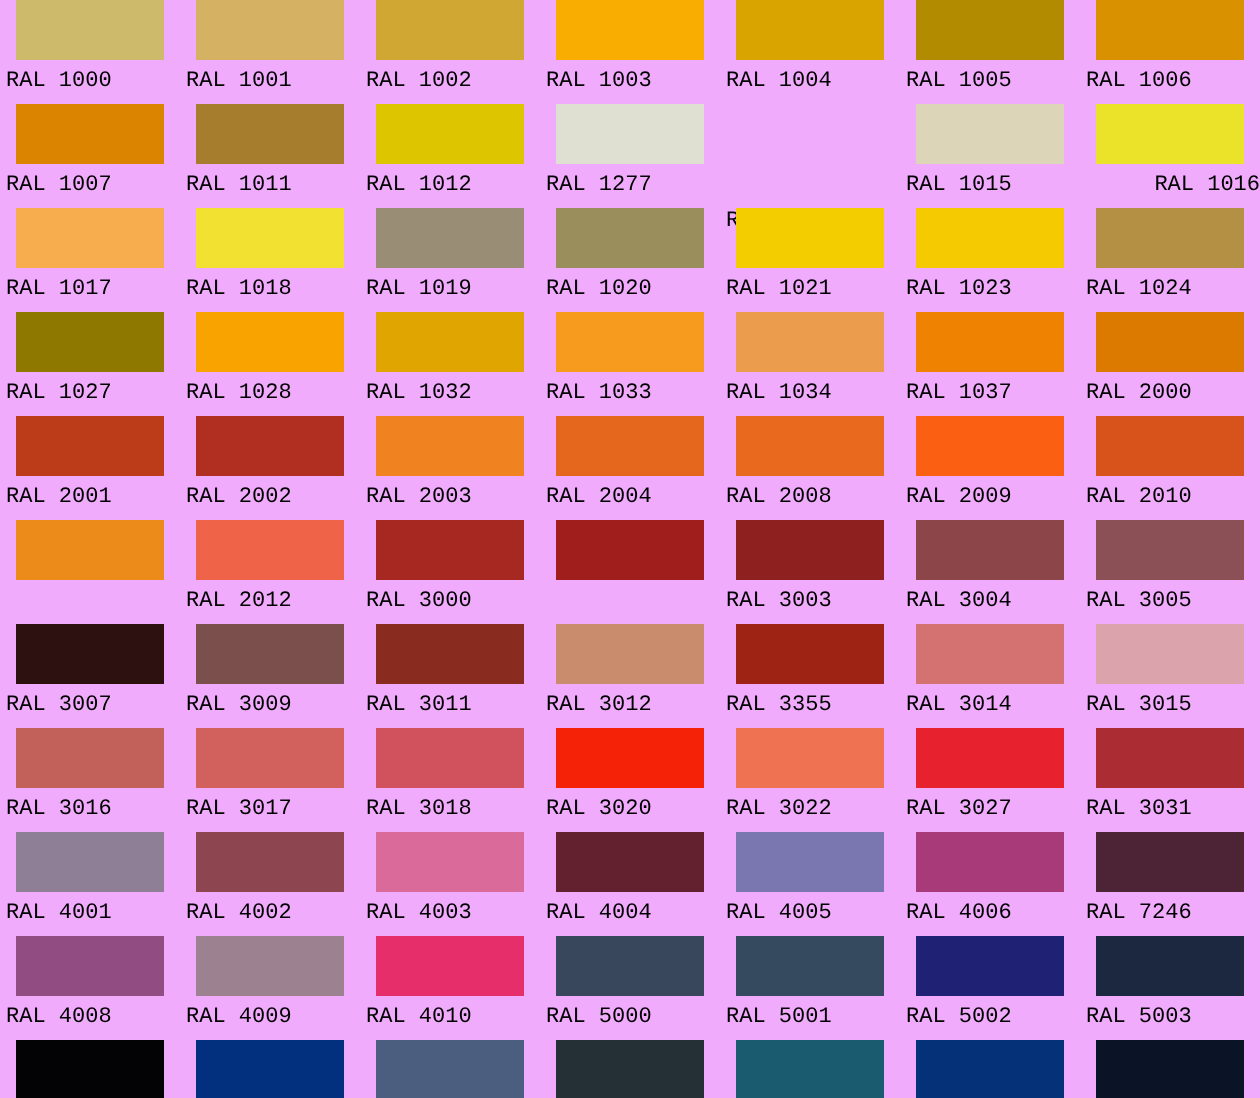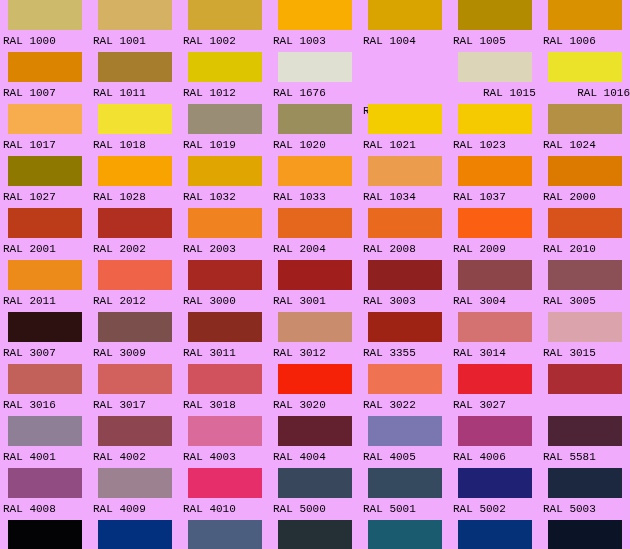--- a/index.html
+++ b/index.html
@@ -89,29 +89,29 @@
       <div class="ral-cell">
         <div class="ral-swatch" title="RAL 1011" style="background: rgb(166, 125, 44);"></div>
         <div class="ral-label" style="color: rgb(0, 0, 0);">RAL 1011</div>
       </div>
       <div class="ral-cell">
         <div class="ral-swatch" title="RAL 1012" style="background: rgb(221, 197, 0);"></div>
         <div class="ral-label" style="color: rgb(0, 0, 0);">RAL 1012</div>
       </div>
       <div class="ral-cell">
         <div class="ral-swatch" title="RAL 1013" style="background: rgb(223, 224, 209);"></div>
-        <div class="ral-label" style="color: rgb(0, 0, 0);">RAL 1676</div>
+        <div class="ral-label" style="color: rgb(0, 0, 0);">RAL 1277</div>
       </div>
       <div class="ral-cell">
         <div class="ral-swatch" title="RAL 1014" style="background: rgb(215, 204, 145);"></div>
         <div class="ral-label" style="color: rgb(0, 0, 0); margin-top: 48px;">RAL 1014</div>
       </div>
       <div class="ral-cell">
         <div class="ral-swatch" title="RAL 1015" style="background: rgb(220, 213, 184);"></div>
-        <div class="ral-label" style="color: rgb(0, 0, 0); margin-left: 30px;">RAL 1015</div>
+        <div class="ral-label" style="color: rgb(0, 0, 0);">RAL 1015</div>
       </div>
       <div class="ral-cell">
         <div class="ral-swatch" title="RAL 1016" style="background: rgb(235, 227, 42);"></div>
         <div class="ral-label" style="color: rgb(0, 0, 0); text-align: right;">RAL 1016</div>
       </div>
     </div>
     <div class="ral-row">
       <div class="ral-cell">
         <div class="ral-swatch" title="RAL 1017" style="background: rgb(247, 172, 78);"></div>
         <div class="ral-label" style="color: rgb(0, 0, 0);">RAL 1017</div>
@@ -197,33 +197,31 @@
         <div class="ral-label" style="color: rgb(0, 0, 0);">RAL 2009</div>
       </div>
       <div class="ral-cell">
         <div class="ral-swatch" title="RAL 2010" style="background: rgb(216, 83, 28);"></div>
         <div class="ral-label" style="color: rgb(0, 0, 0);">RAL 2010</div>
       </div>
     </div>
     <div class="ral-row">
       <div class="ral-cell">
         <div class="ral-swatch" title="RAL 2011" style="background: rgb(236, 139, 26);"></div>
-        <div class="ral-label" style="color: rgb(0, 0, 0);">RAL 2011</div>
       </div>
       <div class="ral-cell">
         <div class="ral-swatch" title="RAL 2012" style="background: rgb(239, 100, 72);"></div>
         <div class="ral-label" style="color: rgb(0, 0, 0);">RAL 2012</div>
       </div>
       <div class="ral-cell">
         <div class="ral-swatch" title="RAL 3000" style="background: rgb(167, 40, 32);"></div>
         <div class="ral-label" style="color: rgb(0, 0, 0);">RAL 3000</div>
       </div>
       <div class="ral-cell">
         <div class="ral-swatch" title="RAL 3001" style="background: rgb(160, 31, 28);"></div>
-        <div class="ral-label" style="color: rgb(0, 0, 0);">RAL 3001</div>
       </div>
       <div class="ral-cell">
         <div class="ral-swatch" title="RAL 3003" style="background: rgb(143, 32, 32);"></div>
         <div class="ral-label" style="color: rgb(0, 0, 0);">RAL 3003</div>
       </div>
       <div class="ral-cell">
         <div class="ral-swatch" title="RAL 3004" style="background: rgb(140, 69, 73);"></div>
         <div class="ral-label" style="color: rgb(0, 0, 0);">RAL 3004</div>
       </div>
       <div class="ral-cell">
@@ -281,20 +279,21 @@
       <div class="ral-cell">
         <div class="ral-swatch" title="RAL 3022" style="background: rgb(239, 115, 82);"></div>
         <div class="ral-label" style="color: rgb(0, 0, 0);">RAL 3022</div>
       </div>
       <div class="ral-cell">
         <div class="ral-swatch" title="RAL 3027" style="background: rgb(232, 33, 47);"></div>
         <div class="ral-label" style="color: rgb(0, 0, 0);">RAL 3027</div>
       </div>
       <div class="ral-cell">
         <div class="ral-swatch" title="RAL 3031" style="background: rgb(171, 44, 50);"></div>
+        <div class="ral-label" style="color: rgb(0, 0, 0);">RAL 3031</div>
       </div>
     </div>
     <div class="ral-row">
       <div class="ral-cell">
         <div class="ral-swatch" title="RAL 4001" style="background: rgb(142, 126, 150);"></div>
         <div class="ral-label" style="color: rgb(0, 0, 0);">RAL 4001</div>
       </div>
       <div class="ral-cell">
         <div class="ral-swatch" title="RAL 4002" style="background: rgb(141, 69, 79);"></div>
         <div class="ral-label" style="color: rgb(0, 0, 0);">RAL 4002</div>
@@ -310,21 +309,21 @@
       <div class="ral-cell">
         <div class="ral-swatch" title="RAL 4005" style="background: rgb(122, 118, 176);"></div>
         <div class="ral-label" style="color: rgb(0, 0, 0);">RAL 4005</div>
       </div>
       <div class="ral-cell">
         <div class="ral-swatch" title="RAL 4006" style="background: rgb(168, 58, 121);"></div>
         <div class="ral-label" style="color: rgb(0, 0, 0);">RAL 4006</div>
       </div>
       <div class="ral-cell">
         <div class="ral-swatch" title="RAL 4007" style="background: rgb(77, 35, 54);"></div>
-        <div class="ral-label" style="color: rgb(0, 0, 0);">RAL 5581</div>
+        <div class="ral-label" style="color: rgb(0, 0, 0);">RAL 7246</div>
       </div>
     </div>
     <div class="ral-row">
       <div class="ral-cell">
         <div class="ral-swatch" title="RAL 4008" style="background: rgb(145, 77, 129);"></div>
         <div class="ral-label" style="color: rgb(0, 0, 0);">RAL 4008</div>
       </div>
       <div class="ral-cell">
         <div class="ral-swatch" title="RAL 4009" style="background: rgb(156, 129, 144);"></div>
         <div class="ral-label" style="color: rgb(0, 0, 0);">RAL 4009</div>

